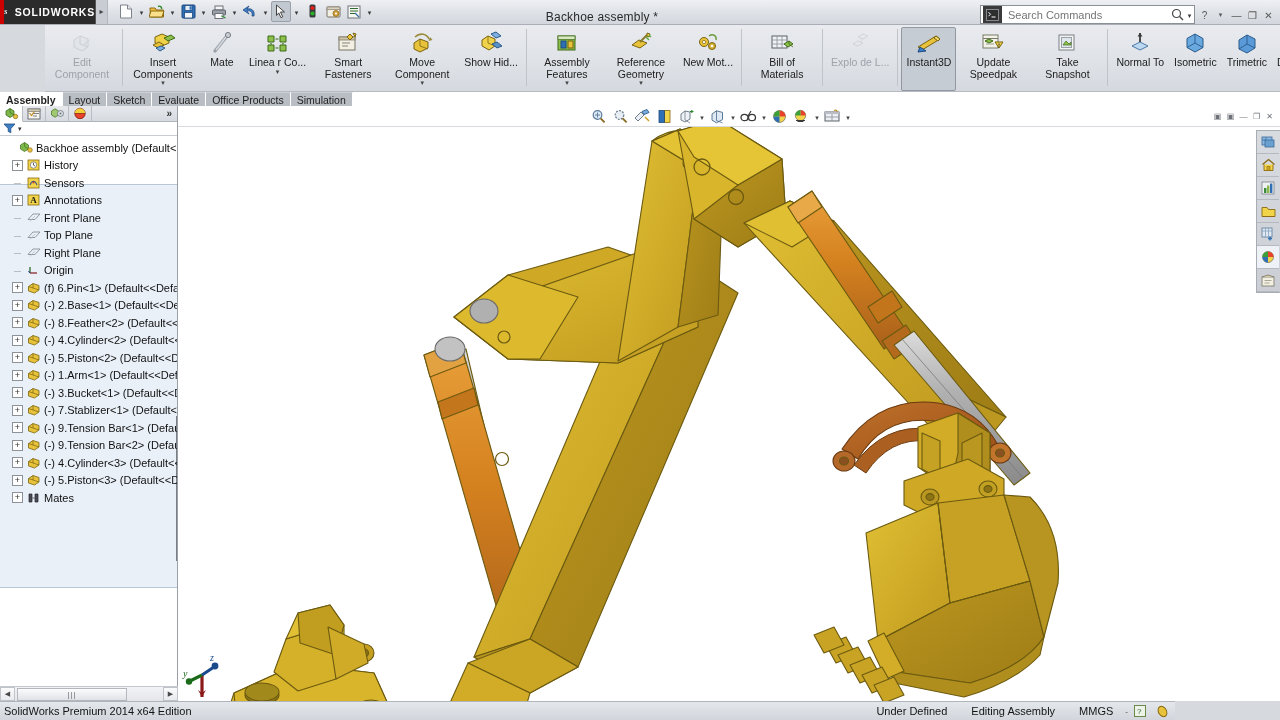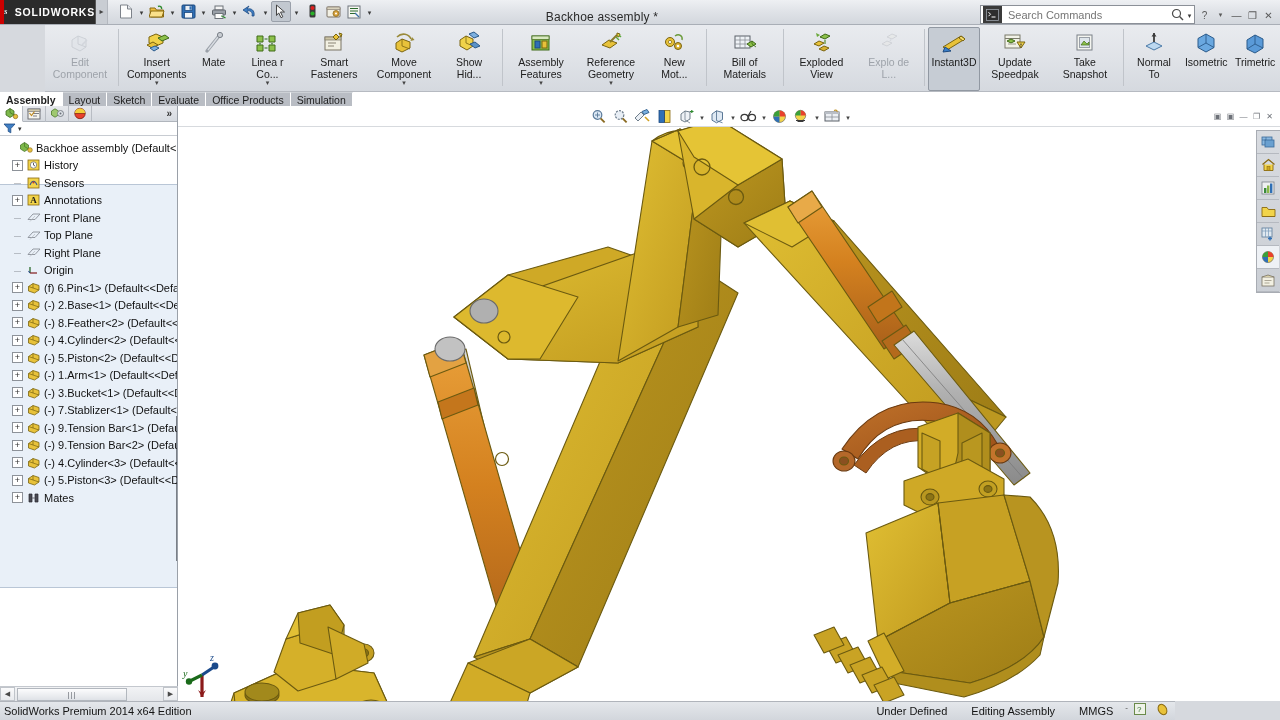--- a/index.html
+++ b/index.html
@@ -192,21 +192,21 @@
   .rail-btn.on { background:#eef1f5; }
 
   
   .statusbar {
     position:absolute; left:0; bottom:0; width:1175px; height:19px;
     background:linear-gradient(180deg,#e4e7eb 0%,#d2d6dc 100%);
     border-top:1px solid #b0b4bb;
     display:flex; align-items:center; font-size:11px; color:#141414;
   }
   .sb-left { padding-left:4px; }
-  .sb-right { margin-left:auto; display:flex; align-items:flex-start; gap:0px; padding-right:6px; }
+  .sb-right { margin-left:auto; display:flex; align-items:center; gap:0px; padding-right:6px; }
   .sb-cell { padding:0 12px; height:17px; display:flex; align-items:center; }
 
   svg { display:block; }
 </style>
 </head>
 <body>
 
 <div id="app">
 
   <div class="titlebar">
@@ -454,32 +454,20 @@
             <svg width="24" height="24" viewBox="0 0 24 24">
               <rect x="2" y="5" width="15" height="12" fill="#eef2f6" stroke="#5a6068"></rect>
               <path d="M2 9h15M2 13h15M7 5v12M12 5v12" stroke="#8a9098" stroke-width="0.8"></path>
               <path d="M14 13l5-3 4 3-5 3z" fill="#8cc04a" stroke="#3f6a18"></path>
               <path d="M19 10v3l4 3" fill="none" stroke="#3f6a18" stroke-width="0.8"></path>
             </svg>
           </div>
           <div class="lbl">Bill of Materials</div>
         </div>
         <div class="rsep"></div>
-        <div class="rbtn">
-          <div class="ico">
-            <svg width="24" height="24" viewBox="0 0 24 24">
-              <path d="M4 13l5-3 5 2-5 3z" fill="#e8c23a" stroke="#7a6410"></path>
-              <path d="M9 18l5-3 5 2-5 3z" fill="#d8b030" stroke="#7a6410"></path>
-              <path d="M10 6l5-3 5 2-5 3z" fill="#8cc04a" stroke="#3f6a18"></path>
-              <path d="M15 9v4" stroke="#5a8a2a" stroke-width="1.2"></path>
-              <path d="M6 2l1 4 3-2z" fill="#6aa83a"></path>
-            </svg>
-          </div>
-          <div class="lbl">Exploded View</div>
-        </div>
         <div class="rbtn dim">
           <div class="ico" style="opacity: 0.4;">
             <svg width="24" height="24" viewBox="0 0 24 24">
               <path d="M5 13l5-3 5 2-5 3z" fill="#e8e8e4" stroke="#b0b4ba"></path>
               <path d="M10 6l5-3 5 2-5 3z" fill="#e8e8e4" stroke="#b0b4ba"></path>
               <path d="M13 10l2-3" stroke="#c0c4ca" stroke-width="1.3" stroke-dasharray="2 1.5"></path>
             </svg>
           </div>
           <div class="lbl">Explo de L...</div>
         </div>

